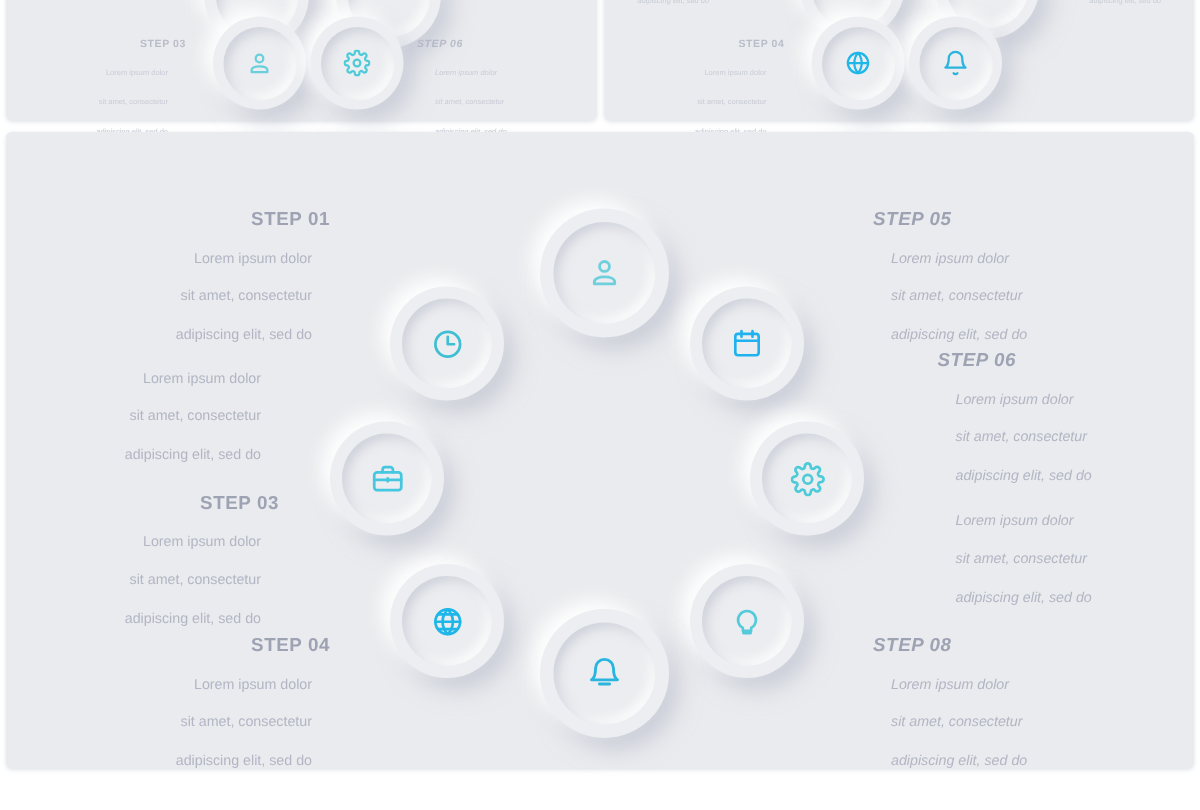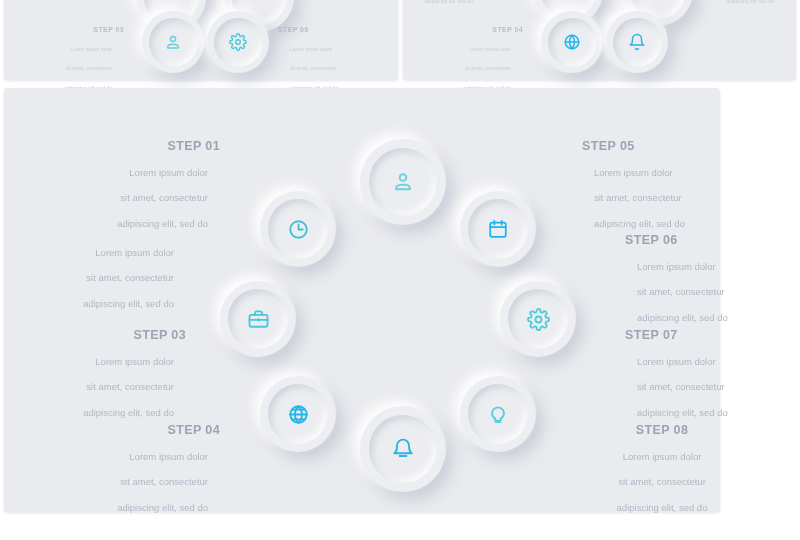--- a/index.html
+++ b/index.html
@@ -24,21 +24,21 @@
   }
 
   
   #top-left-panel  { left: 4px;   top: -62px; width: 394px; height: 142px; }
   #top-right-panel { left: 403px; top: -62px; width: 393px; height: 142px; }
 
   
   #main-panel {
     left: 4px;
     top: 88px;
-    width: 716px;
+    width: 792px;
     height: 424px;
   }
 
   
   .node {
     position: absolute;
     border-radius: 50%;
     background: #eceef1;
     display: flex;
     align-items: center;
@@ -81,21 +81,21 @@
     color: #9ea3b4;
     margin: 0 0 5px 0;
     line-height: 1.1;
   }
   .step .desc {
     font-size: 9.5px;
     line-height: 1.42;
     color: #b2b6c4;
     margin: 12px;
   }
-  .step.right { text-align: left; }
+  .step.right { text-align: left; font-style: italic; }
   .step.left  { text-align: right; }
 
   
   .step.mini { width: 120px; }
   .step.mini .title {
     font-size: 7px;
     color: #b9bdc9;
     margin-bottom: 3px;
   }
   .step.mini .desc {
@@ -240,27 +240,26 @@
   </div>
 
   <div class="step right" style="left:621px; top:146px;">
     <p class="title">STEP 06</p>
     <p class="desc">Lorem ipsum dolor</p>
     <p class="desc">sit amet, consectetur</p>
     <p class="desc">adipiscing elit, sed do</p>
   </div>
 
   <div class="step right" style="left:621px; top:241px;">
-    <p class="title">STEP 07</p>
-    <p class="desc">Lorem ipsum dolor</p>
-    <p class="desc">sit amet, consectetur</p>
-    <p class="desc">adipiscing elit, sed do</p>
-  </div>
-
-  <div class="step right" style="left:578px; top:336px;text-align:center;">
+    <p class="desc">Lorem ipsum dolor</p>
+    <p class="desc">sit amet, consectetur</p>
+    <p class="desc">adipiscing elit, sed do</p>
+  </div>
+
+  <div class="step right" style="left:578px; top:336px;">
     <p class="title">STEP 08</p>
     <p class="desc">Lorem ipsum dolor</p>
     <p class="desc">sit amet, consectetur</p>
     <p class="desc">adipiscing elit, sed do</p>
   </div>
 
   <div class="node big" style="left:356px; top:51px;">
     <div class="inner">
       <span>
         <svg width="24" height="24" viewBox="0 0 24 24" fill="none" stroke="#6fd0dd" stroke-width="1.9" stroke-linecap="round" stroke-linejoin="round">

